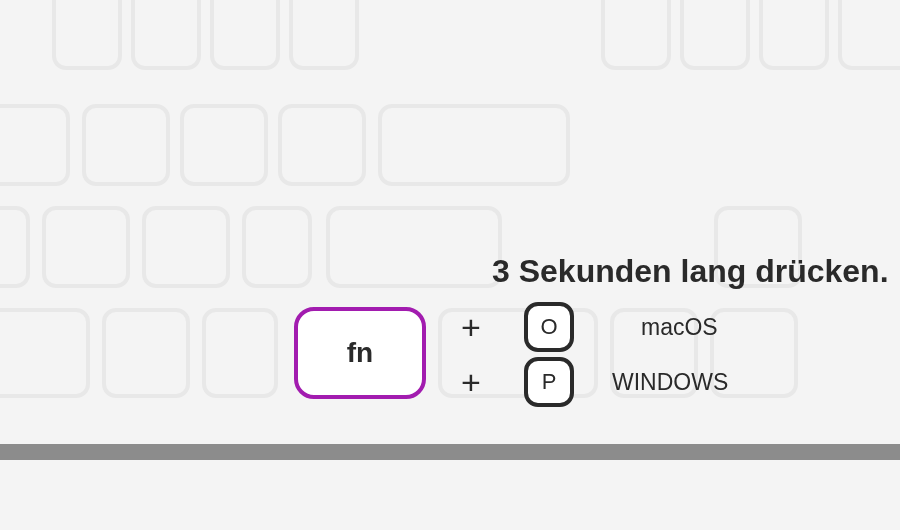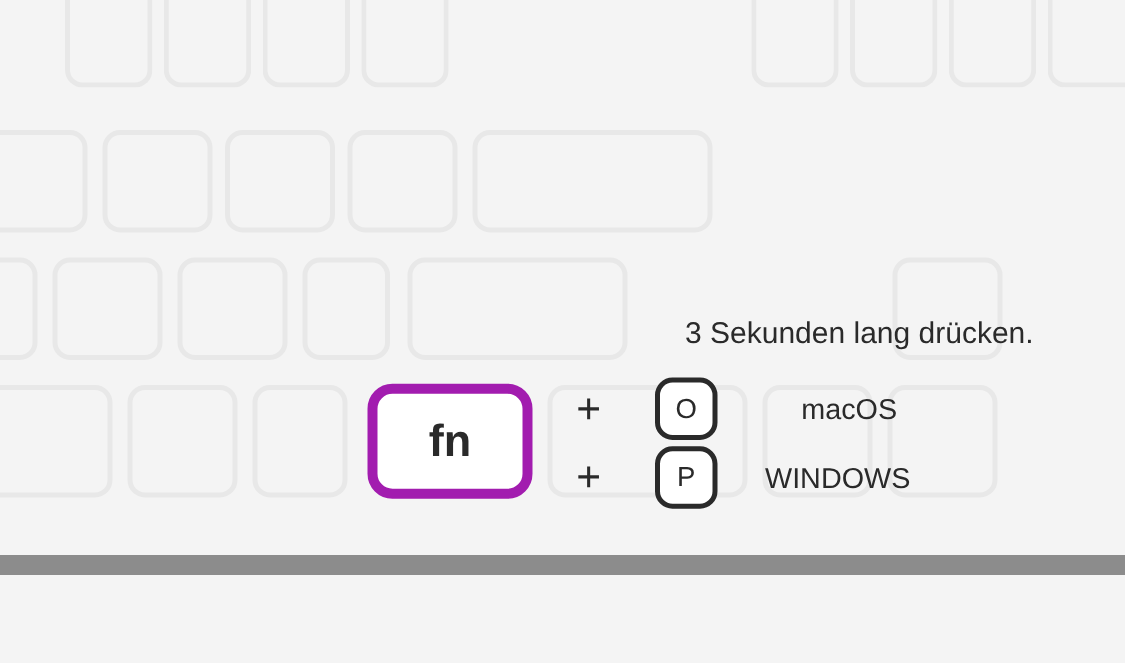--- a/index.html
+++ b/index.html
@@ -14,28 +14,28 @@
     border: 4px solid #e8e8e8;
     border-radius: 14px;
     background: transparent;
   }
   .fn-key {
     position: absolute;
     left: 294px;
     top: 307px;
     width: 132px;
     height: 92px;
-    border: 8px solid #a21caf;
+    border: 4px solid #a21caf;
     border-radius: 20px;
     background: #fff;
     display: flex;
     align-items: center;
     justify-content: center;
     font-weight: 600;
-    font-size: 36px;
+    font-size: 28px;
     color: #2a2a2a;
   }
   .plus {
     position: absolute;
     font-size: 34px;
     font-weight: 300;
     color: #2a2a2a;
     line-height: 1;
   }
   .small-key {
@@ -53,24 +53,24 @@
     color: #2a2a2a;
   }
   .os-label {
     position: absolute;
     font-size: 23px;
     font-weight: 500;
     color: #2a2a2a;
   }
   .instr {
     position: absolute;
-    left: 548px;
+    left: 492px;
     top: 253px;
-    font-size: 24px;
-    font-weight: 400;
+    font-size: 32px;
+    font-weight: 700;
     color: #2a2a2a;
   }
   .gray-bar {
     position: absolute;
     left: 0;
     top: 444px;
     width: 900px;
     height: 16px;
     background: #8c8c8c;
   }

